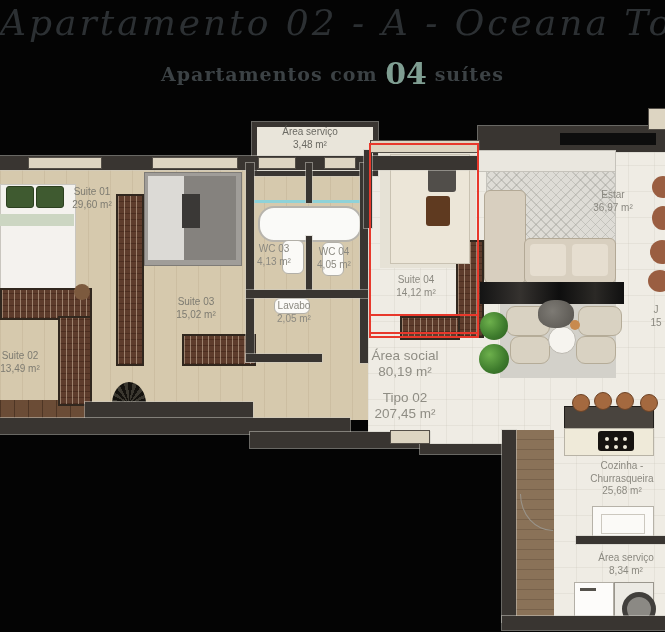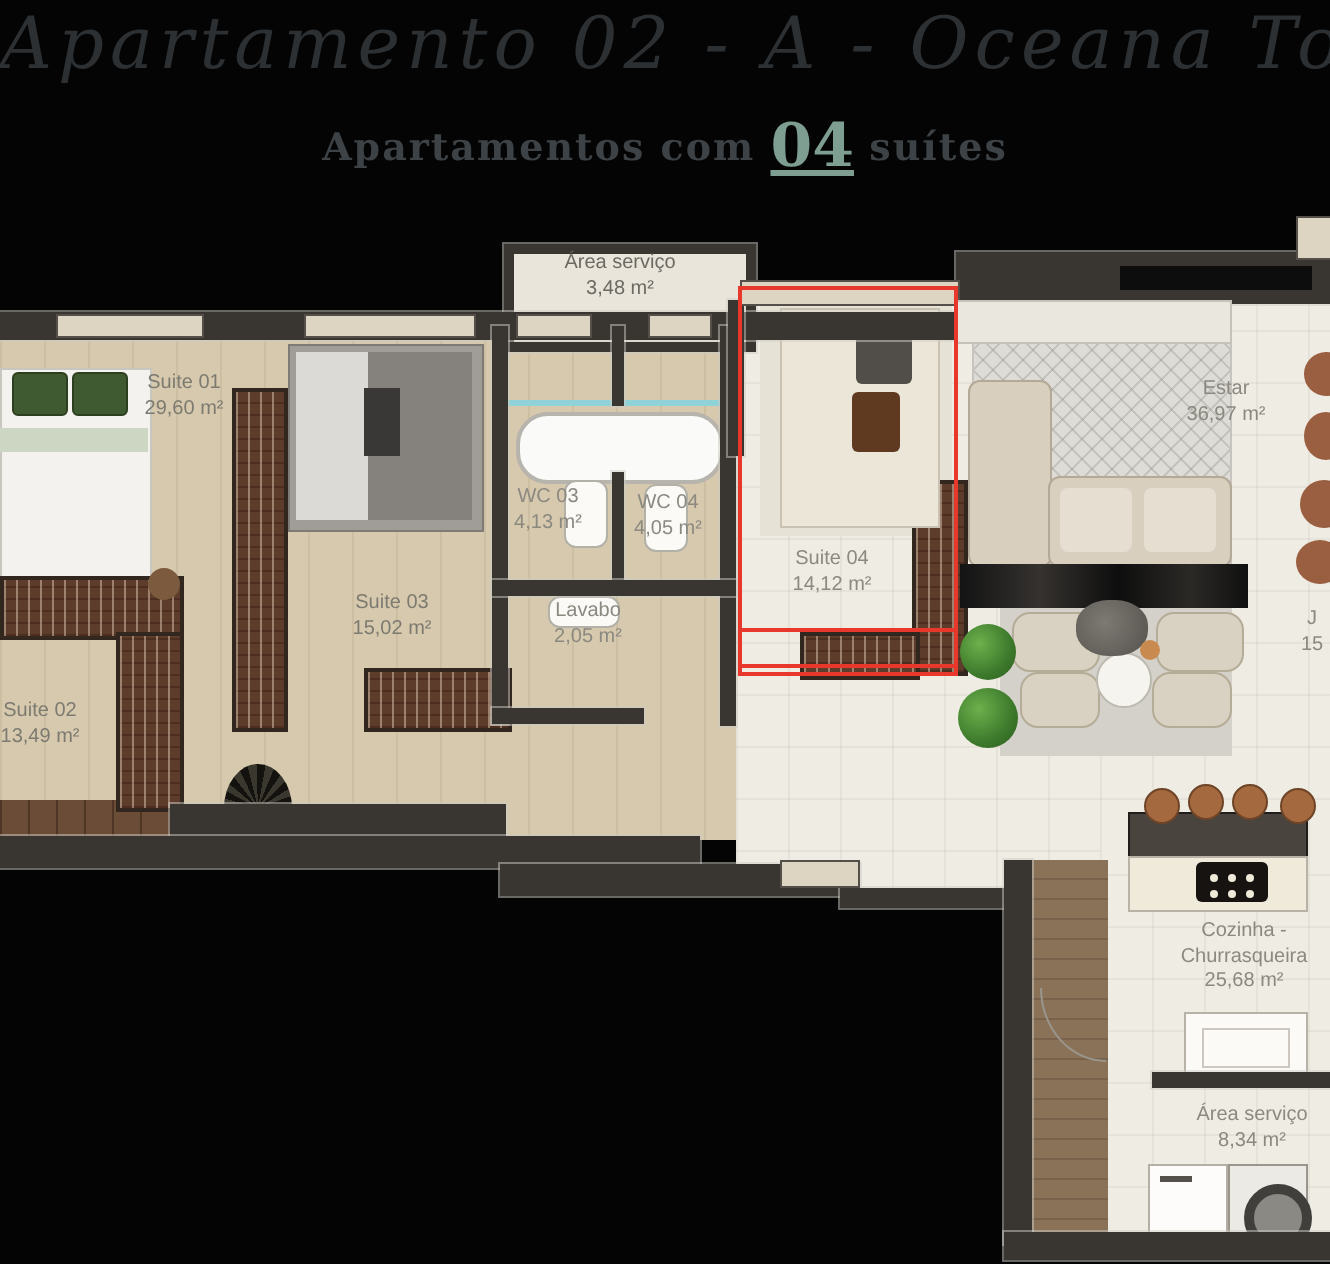--- a/index.html
+++ b/index.html
@@ -5,21 +5,21 @@
   html,body{margin:0;padding:0;background:#000;}
   .stage{position:relative;width:665px;height:632px;background:#040404;overflow:hidden;
          font-family:"Liberation Sans",sans-serif;}
   
   .script-title{position:absolute;left:50%;top:2px;transform:translateX(-50%);
     width:100%;text-align:center;font-family:"DejaVu Serif",serif;font-style:italic;
     font-size:36px;letter-spacing:3px;color:#2c3033;white-space:nowrap;}
   .subtitle{position:absolute;left:50%;top:56px;transform:translateX(-50%);
     width:100%;text-align:center;font-family:"DejaVu Serif",serif;font-weight:bold;
     font-size:19px;color:#3c4245;letter-spacing:1px;}
-  .subtitle .num{font-size:30px;vertical-align:-3px;letter-spacing:0;text-decoration:underline;}
+  .subtitle .num{font-size:30px;vertical-align:-3px;letter-spacing:0;}
   
   .abs{position:absolute;}
   .floor-wood{background:#d6c9ad;
     background-image:repeating-linear-gradient(90deg,rgba(120,95,60,.10) 0 1px,transparent 1px 22px);}
   .floor-white{background:#efece4;
     background-image:repeating-linear-gradient(0deg,rgba(160,155,140,.12) 0 1px,transparent 1px 26px),
                      repeating-linear-gradient(90deg,rgba(160,155,140,.12) 0 1px,transparent 1px 26px);}
   .floor-brown{background:#8a7258;
     background-image:repeating-linear-gradient(0deg,rgba(40,25,15,.18) 0 1px,transparent 1px 10px);}
   .floor-darkwood{background:#6b4c36;
@@ -212,20 +212,28 @@
     <span style="display:block">4,05 m²</span>
   </div>
   <div class="lbl" style="left:294px;top:300px">
     <span style="display:block">Lavabo</span>
     <span style="display:block">2,05 m²</span>
   </div>
   <div class="lbl" style="left:613px;top:189px;color:#8a8880">
     <span style="display:block">Estar</span>
     <span style="display:block">36,97 m²</span>
   </div>
+  <div class="lbl big" style="left:405px;top:348px">
+    <span style="display:block">Área social</span>
+    <span style="display:block">80,19 m²</span>
+  </div>
+  <div class="lbl big" style="left:405px;top:390px">
+    <span style="display:block">Tipo 02</span>
+    <span style="display:block">207,45 m²</span>
+  </div>
   <div class="lbl wrap" style="left:622px;top:460px">
     <span style="display:block">Cozinha - Churrasqueira</span>
     <span style="display:block">25,68 m²</span>
   </div>
   <div class="lbl" style="left:626px;top:552px">
     <span style="display:block">Área serviço</span>
     <span style="display:block">8,34 m²</span>
   </div>
   <div class="lbl" style="left:656px;top:304px">
     <span style="display:block">J</span>

